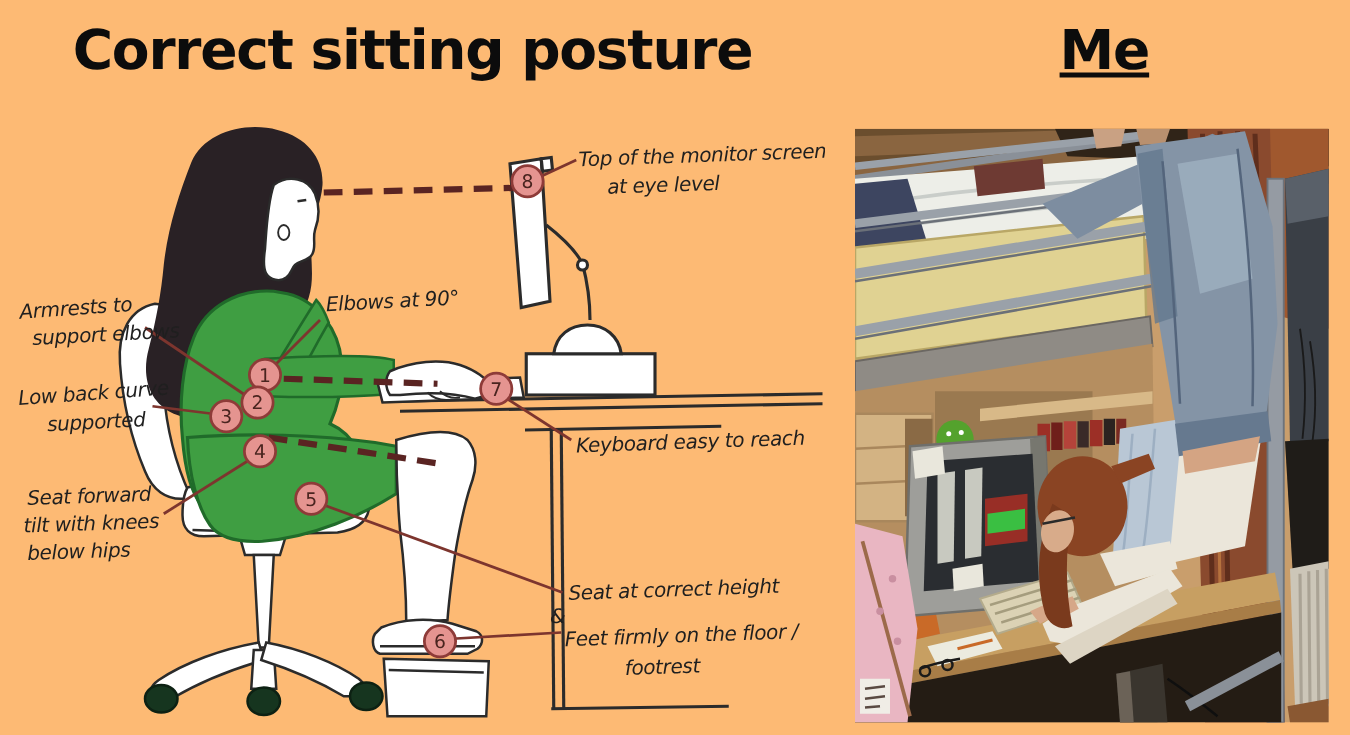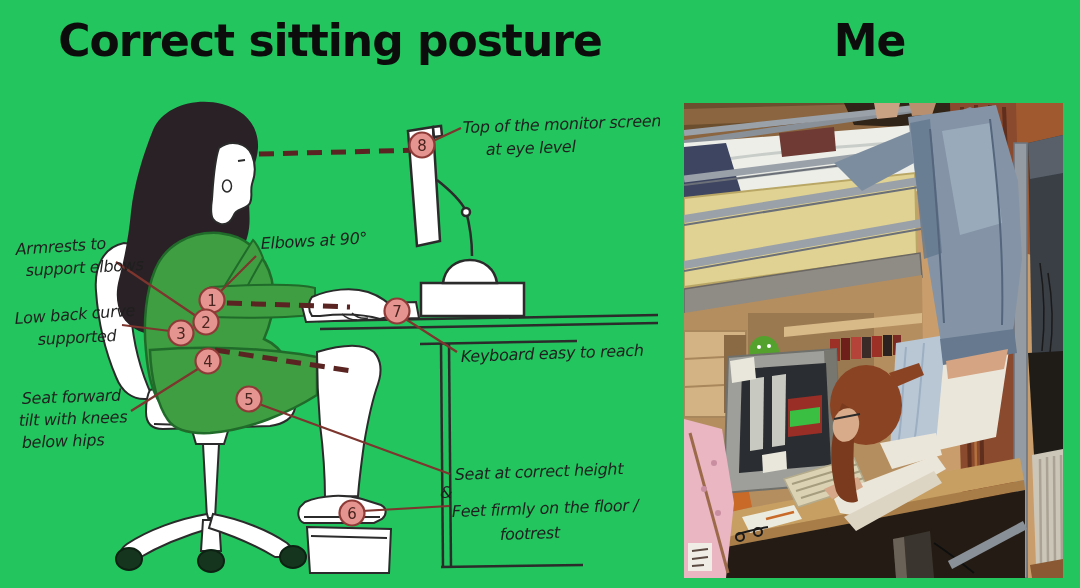--- a/index.html
+++ b/index.html
@@ -1,21 +1,21 @@
 <!DOCTYPE html>
 <html><head>
 <meta charset="utf-8">
 <style>
   html,body{margin:0;padding:0;background:#ffffff;}
-  .canvas{position:relative;width:1080px;height:588px;background:#22c55e;overflow:hidden;
+  .canvas{position:relative;width:1080px;height:588px;background:#fdba74;overflow:hidden;
           font-family:"DejaVu Sans","Liberation Sans",sans-serif;}
   .meme-title{position:absolute;top:16px;font-weight:bold;font-size:44px;letter-spacing:-1px;
           color:#0c0c0c;text-align:center;line-height:1.15;}
   .title-left{left:0;width:660px;}
-  .title-right{left:680px;width:379px;}
+  .title-right{left:694px;width:379px;text-decoration:underline;}
   svg{position:absolute;display:block;}
   .diagram{left:0;top:0;}
   .photo{left:684px;top:103px;}
   .hand{font-family:"DejaVu Sans","Liberation Sans",sans-serif;font-style:italic;
         font-size:16px;letter-spacing:-0.3px;fill:#1f1f1f;}
   .cnum{font-family:"DejaVu Sans","Liberation Sans",sans-serif;font-size:15px;fill:#4a241f;}
 </style>
 </head>
 <body>
 

